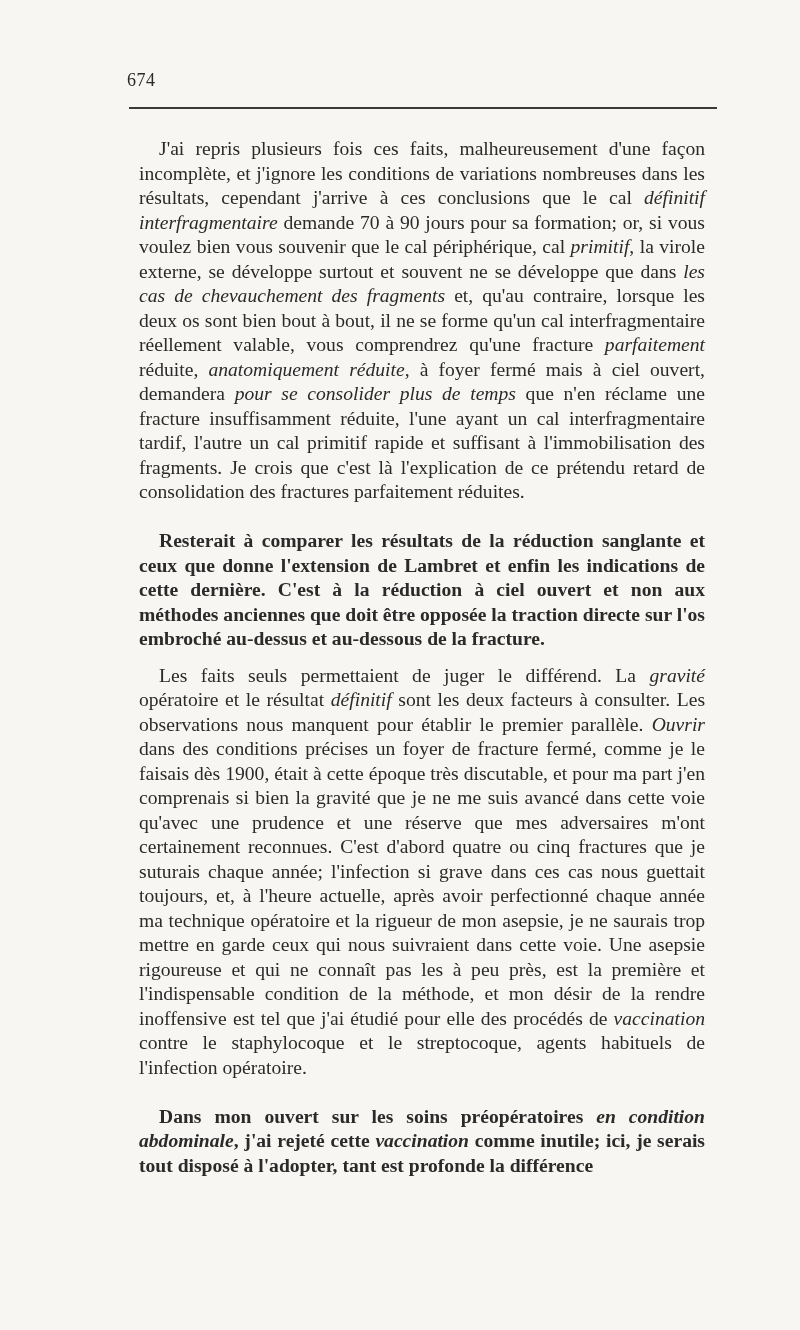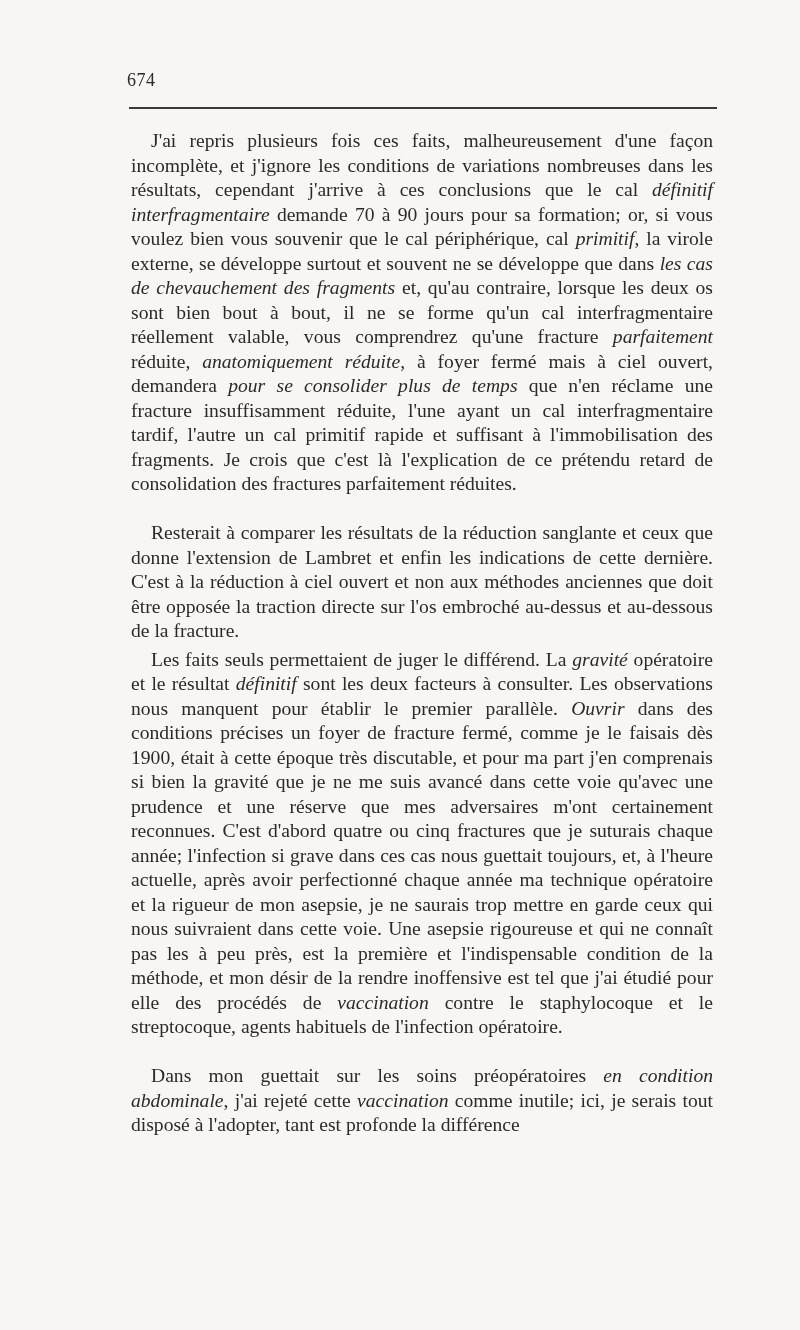--- a/index.html
+++ b/index.html
@@ -23,33 +23,33 @@
   .rule {
     position: absolute; top: 107px; height: 1.5px; background: #3a3a3a;
   }
   .rule.main { left: 129px; width: 563px; }
   .rule.short { left: 687px; width: 30px; }
   .body-text {
     position: absolute; left: 127px; top: 125px; width: 590px;
     font-size: 19.6px; line-height: 24.5px; text-align: justify;
     text-align-last: left;
   }
-  .para { margin: 4px; text-indent: 20px; }
-  .para + .para.gap { margin-top: 24.5px; }
+  .para { margin: 12px; text-indent: 20px; }
+  .para + .para.gap { margin-top: 24.5px; font-weight: bold; }
   em { font-style: italic; }
 </style>
 </head>
 <body>
 
 <div class="page">
   <div class="header">
     <span class="page-number">674</span>
   </div>
   <div class="rule main"></div>
   <div class="rule short"></div>
 
   <div class="body-text">
     <p class="para"><span>J'ai repris plusieurs fois ces faits, malheureusement d'une façon incomplète, et j'ignore les conditions de variations nombreuses dans les résultats, cependant j'arrive à ces conclusions que le cal </span><em>définitif interfragmentaire</em><span> demande 70 à 90 jours pour sa formation; or, si vous voulez bien vous souvenir que le cal périphérique, cal </span><em>primitif</em><span>, la virole externe, se développe surtout et souvent ne se développe que dans </span><em>les cas de chevauchement des fragments</em><span> et, qu'au contraire, lorsque les deux os sont bien bout à bout, il ne se forme qu'un cal interfragmentaire réellement valable, vous comprendrez qu'une fracture </span><em>parfaitement</em><span> réduite, </span><em>anatomiquement réduite</em><span>, à foyer fermé mais à ciel ouvert, demandera </span><em>pour se consolider plus de temps</em><span> que n'en réclame une fracture insuffisamment réduite, l'une ayant un cal interfragmentaire tardif, l'autre un cal primitif rapide et suffisant à l'immobilisation des fragments. Je crois que c'est là l'explication de ce prétendu retard de consolidation des fractures parfaitement réduites.</span></p>
     <p class="para gap"><span>Resterait à comparer les résultats de la réduction sanglante et ceux que donne l'extension de Lambret et enfin les indications de cette dernière. C'est à la réduction à ciel ouvert et non aux méthodes anciennes que doit être opposée la traction directe sur l'os embroché au-dessus et au-dessous de la fracture.</span></p>
     <p class="para"><span>Les faits seuls permettaient de juger le différend. La </span><em>gravité</em><span> opératoire et le résultat </span><em>définitif</em><span> sont les deux facteurs à consulter. Les observations nous manquent pour établir le premier parallèle. </span><em>Ouvrir</em><span> dans des conditions précises un foyer de fracture fermé, comme je le faisais dès 1900, était à cette époque très discutable, et pour ma part j'en comprenais si bien la gravité que je ne me suis avancé dans cette voie qu'avec une prudence et une réserve que mes adversaires m'ont certainement reconnues. C'est d'abord quatre ou cinq fractures que je suturais chaque année; l'infection si grave dans ces cas nous guettait toujours, et, à l'heure actuelle, après avoir perfectionné chaque année ma technique opératoire et la rigueur de mon asepsie, je ne saurais trop mettre en garde ceux qui nous suivraient dans cette voie. Une asepsie rigoureuse et qui ne connaît pas les à peu près, est la première et l'indispensable condition de la méthode, et mon désir de la rendre inoffensive est tel que j'ai étudié pour elle des procédés de </span><em>vaccination</em><span> contre le staphylocoque et le streptocoque, agents habituels de l'infection opératoire.</span></p>
-    <p class="para gap"><span>Dans mon guettait sur les soins préopératoires </span><em>en condition abdominale</em><span>, j'ai rejeté cette </span><em>vaccination</em><span> comme inutile; ici, je serais tout disposé à l'adopter, tant est profonde la différence</span></p>
+    <p class="para gap"><span>Dans mon ouvert sur les soins préopératoires </span><em>en condition abdominale</em><span>, j'ai rejeté cette </span><em>vaccination</em><span> comme inutile; ici, je serais tout disposé à l'adopter, tant est profonde la différence</span></p>
   </div>
 </div>
 
 </body></html>

